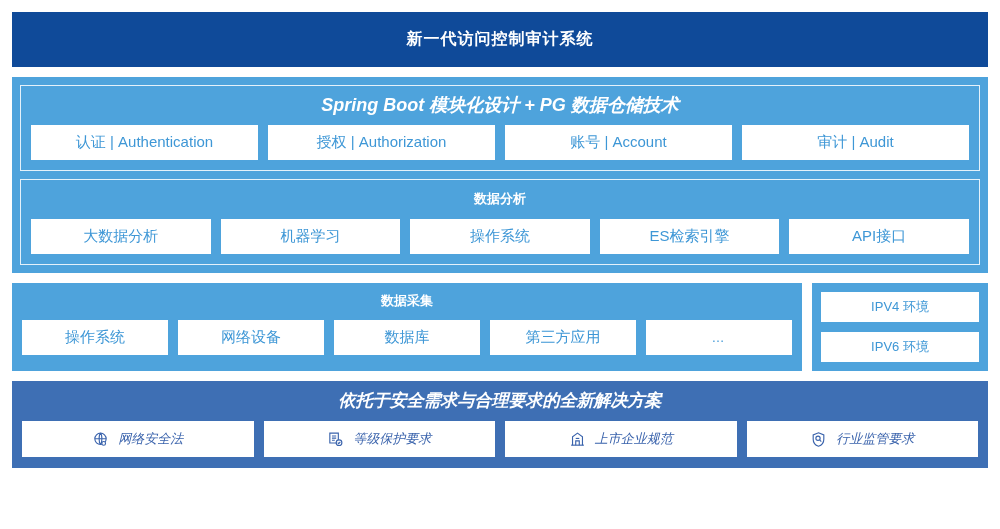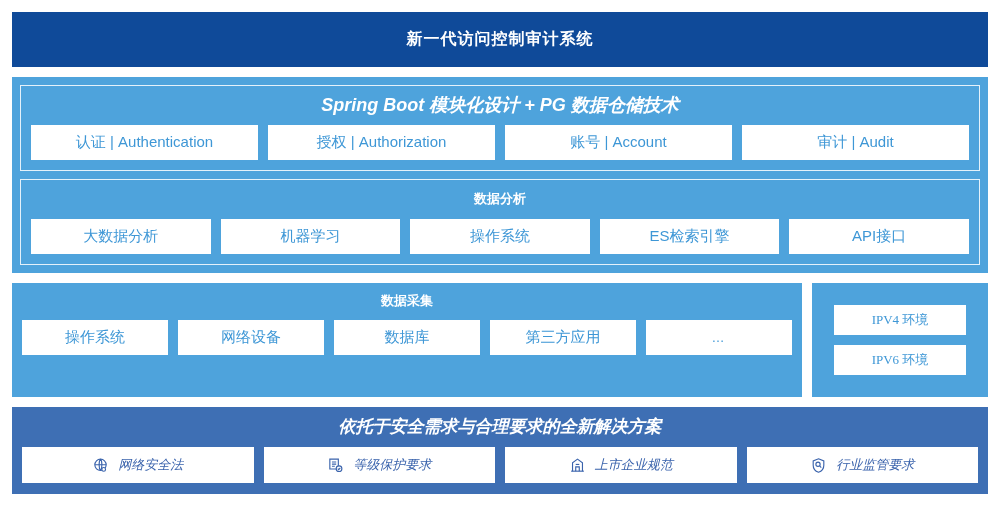--- a/index.html
+++ b/index.html
@@ -78,23 +78,23 @@
   .collect-main{
     flex:1 1 auto;
     background:#4EA3DC;
     padding:7px 10px 10px 10px;
     box-sizing:border-box;
     display:flex;flex-direction:column;gap:8px;
   }
   .collect-side{
     width:176px;
     background:#4EA3DC;
-    padding:22px;
-    box-sizing:border-box;
-    display:flex;flex-direction:column;justify-content:center;gap:10px;font-family:Liberation Serif, serif;
+    padding:9px;
+    box-sizing:border-box;
+    display:flex;flex-direction:column;justify-content:center;gap:10px;
   }
   .side-card{
     background:#ffffff;
     height:30px;
     display:flex;align-items:center;justify-content:center;
     color:#3E97D6;
     font-size:13px;
   }
 
   

